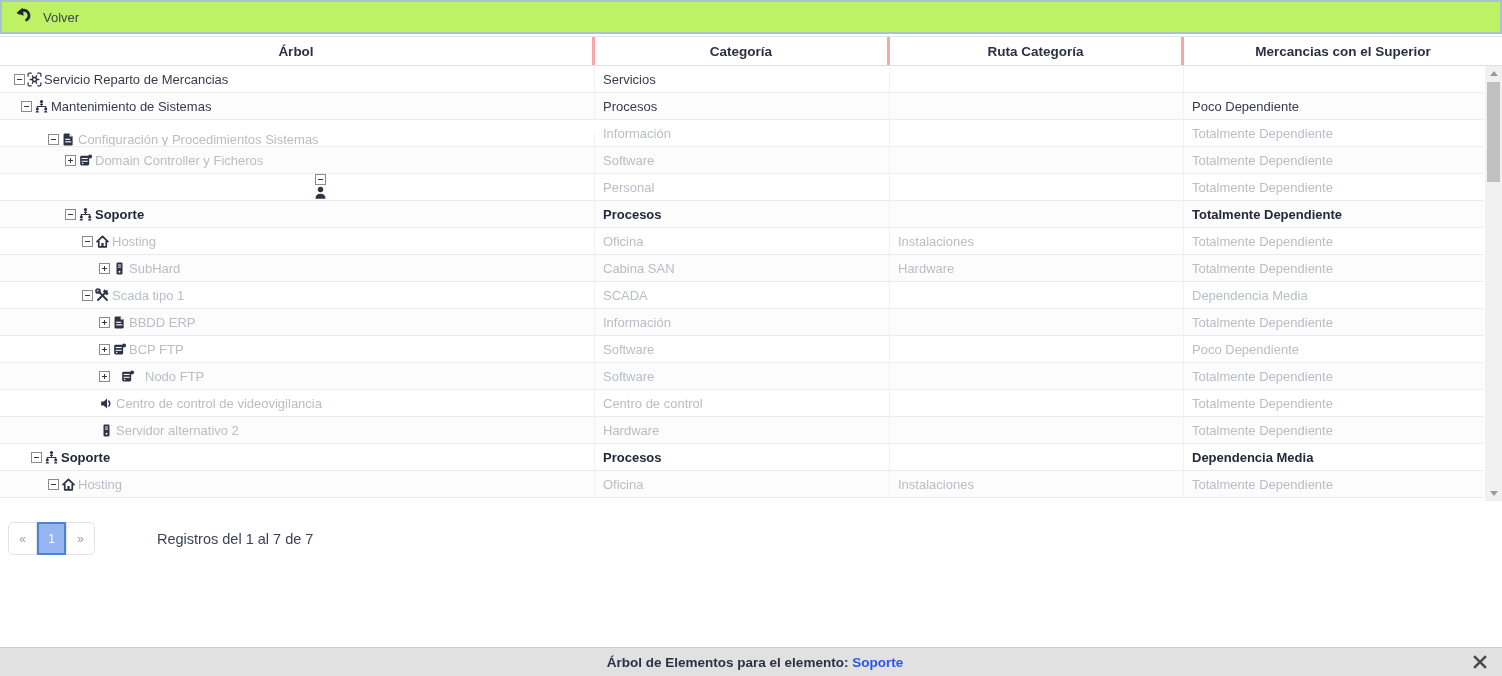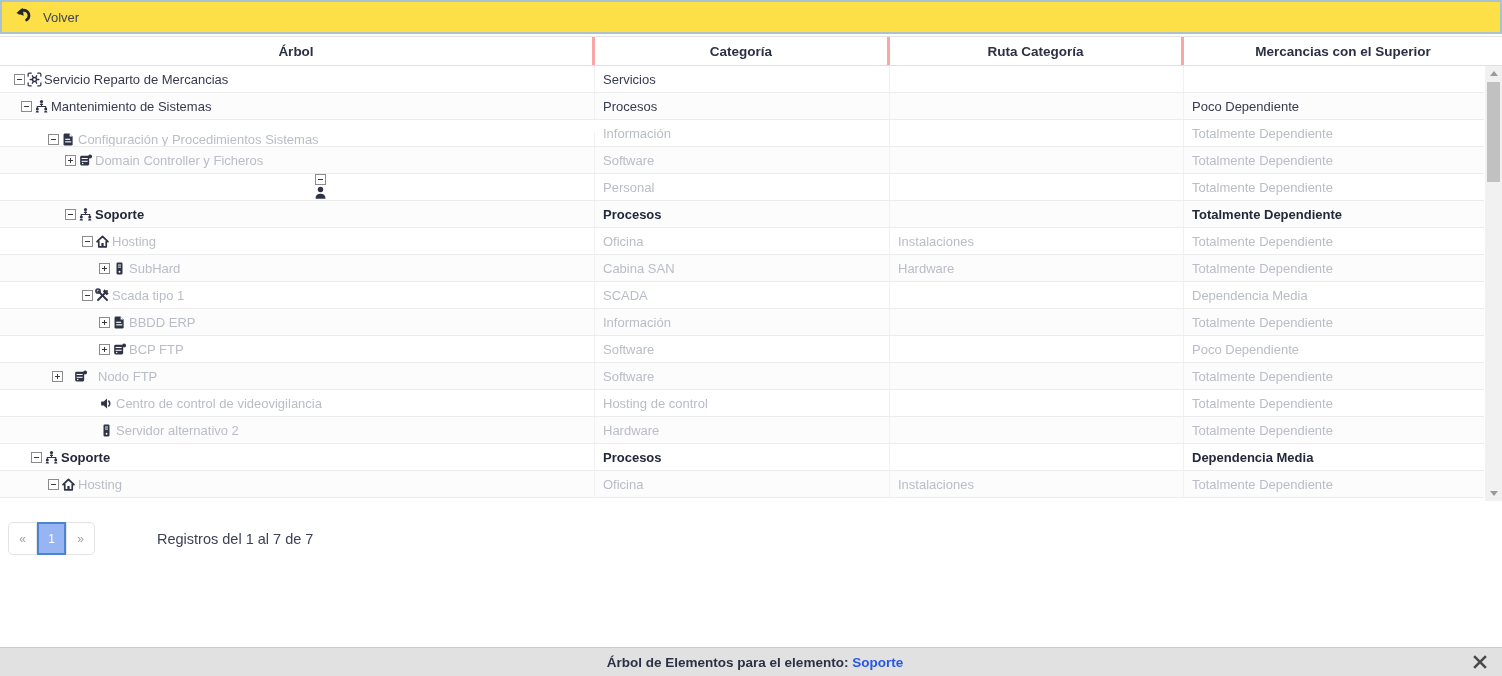--- a/index.html
+++ b/index.html
@@ -1,21 +1,21 @@
 <!DOCTYPE html>
 <html><head>
 <meta charset="utf-8">
 <style>
   * { margin:0; padding:0; box-sizing:border-box; }
   html,body { width:1502px; height:676px; background:#fff; overflow:hidden;
     font-family:"Liberation Sans", sans-serif; }
   body { position:relative; }
 
   
-  .topbar { height:34px; background:#fde047; border:2px solid #a9c4d0;
+  .topbar { height:34px; background:#bef264; border:2px solid #a9c4d0;
     display:flex; align-items:center; padding:0 12px; }
   .topbar .backbtn { display:flex; align-items:center; gap:11px; cursor:pointer; }
   .topbar .back-label { font-size:13px; color:#3c4550; }
 
   
   .thead { display:flex; margin-top:2px; border-top:1px solid #e4e4e4;
     border-bottom:1px solid #e0e0e0; height:30px; }
   .th { display:flex; align-items:center; justify-content:center;
     font-size:13.5px; font-weight:bold; color:#2b3044;
     border-right:3px solid #fca5a5; }
@@ -304,21 +304,21 @@
             </svg>
           </span>
       <span class="tlabel">BCP FTP</span>
     </div>
     <div class="td c-cat">Software</div>
     <div class="td c-ruta"></div>
     <div class="td c-dep">Poco Dependiente</div>
   </div>
 
   <div class="tr muted">
-    <div class="td c-tree" style="padding-left: 52px; gap: 8px;">
+    <div class="td c-tree" style="padding-left: 99px; gap: 8px;">
       <span class="expander plus"></span>
       <span class="ticon">
             <svg viewBox="0 0 16 16">
               <rect x="2.3" y="3" width="9.6" height="10.2" rx="1.4" fill="#2f3346"></rect>
               <rect x="3.9" y="5.3" width="6.4" height="1.1" fill="#fff"></rect>
               <rect x="3.9" y="8.3" width="6.4" height="1.1" fill="#fff"></rect>
               <circle cx="5" cy="11.2" r=".8" fill="#fff"></circle>
               <circle cx="12.9" cy="3.7" r="2.1" fill="#2f3346"></circle>
             </svg>
           </span>
@@ -333,21 +333,21 @@
     <div class="td c-tree" style="padding-left: 99px;">
       <span class="expander none"></span>
       <span class="ticon">
             <svg viewBox="0 0 16 16">
               <path d="M2.3 5.8H5L8.6 2.7v10.6L5 10.2H2.3Z" fill="#2f3346"></path>
               <path d="M10.4 5.3q2.2 2.7 0 5.4" stroke="#2f3346" stroke-width="1.6" fill="none" stroke-linecap="round"></path>
             </svg>
           </span>
       <span class="tlabel">Centro de control de videovigilancia</span>
     </div>
-    <div class="td c-cat">Hosting de control</div>
+    <div class="td c-cat">Centro de control</div>
     <div class="td c-ruta"></div>
     <div class="td c-dep">Totalmente Dependiente</div>
   </div>
 
   <div class="tr muted">
     <div class="td c-tree" style="padding-left: 99px;">
       <span class="expander none"></span>
       <span class="ticon">
             <svg viewBox="0 0 16 16">
               <rect x="4.8" y="1.7" width="6.4" height="12.6" rx="1.2" fill="#2f3346"></rect>

